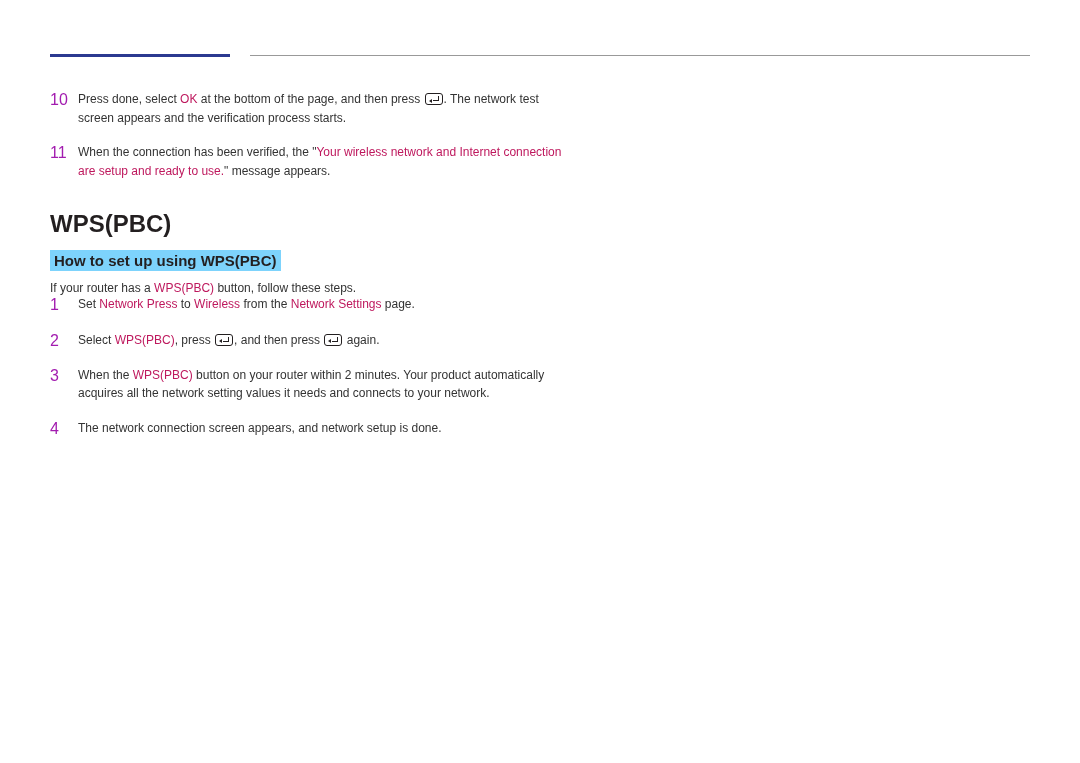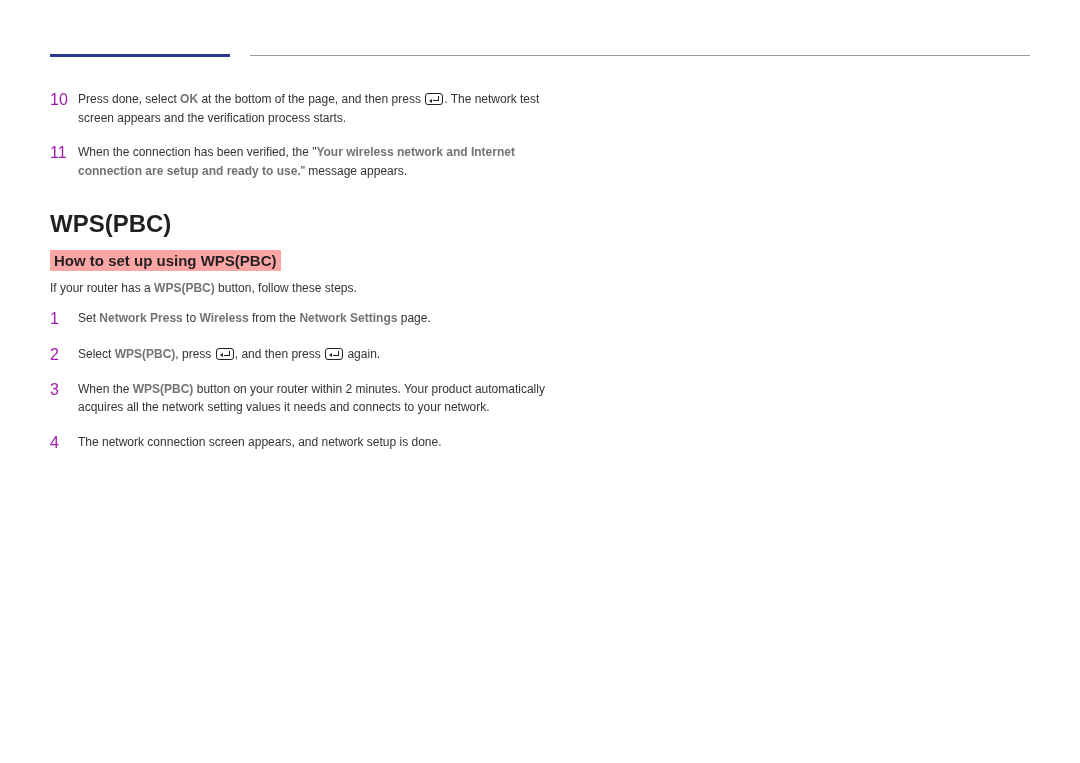--- a/index.html
+++ b/index.html
@@ -58,42 +58,41 @@
   }
   .step-num.big {
     font-size: 16px;
   }
   .step-body {
     flex: 1;
     padding-top: 0px;
     color: #333;
   }
   .bold-red {
-    color: #737373;
-    font-weight: 700;
+    color: #be185d;
+    font-weight: 400;
   }
   h2.section-title {
     font-size: 24px;
     font-weight: 700;
     color: #231f20;
     margin-top: 30px;
     margin-bottom: 12px;
   }
   h3.sub-title {
     display: inline-block;
-    background: #fca5a5;
+    background: #7dd3fc;
     padding: 2px 4px;
     font-size: 15px;
     font-weight: 700;
     color: #231f20;
     margin-bottom: 10px;
   }
   .intro-line {
     font-size: 12px;
-    margin-bottom: 14px;
     color: #333;
   }
   .enter-icon {
     display: inline-flex;
     align-items: center;
     justify-content: center;
     width: 18px;
     height: 12px;
     border: 1.2px solid #231f20;
     border-radius: 3px;

